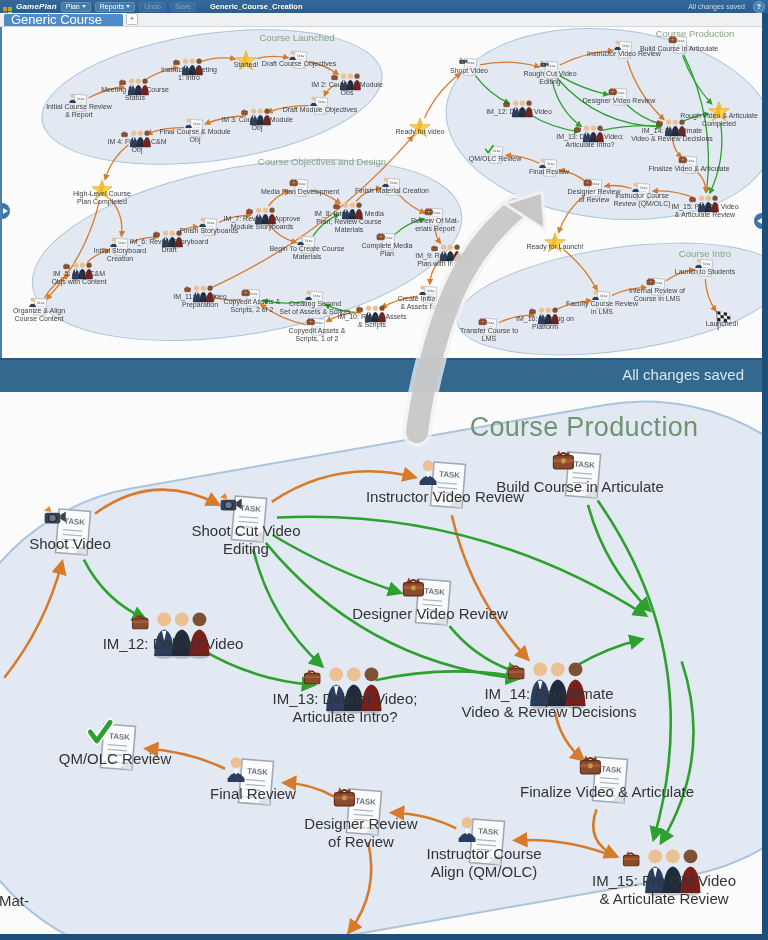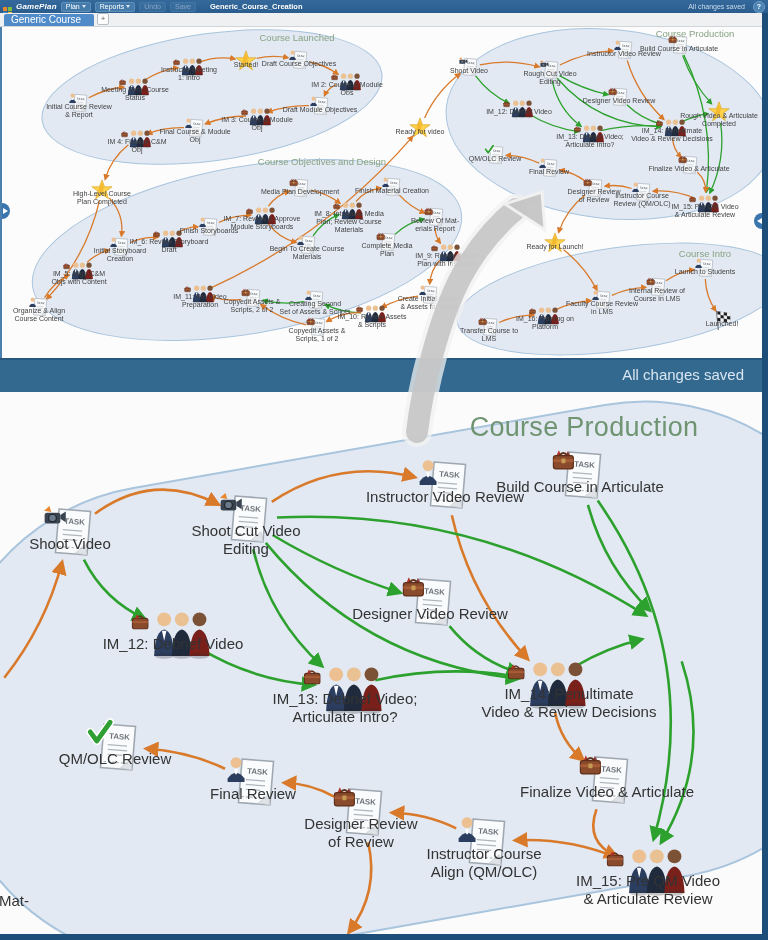--- a/index.html
+++ b/index.html
@@ -16,21 +16,21 @@
   .tbtn .caret{width:0;height:0;border-left:2.5px solid transparent;border-right:2.5px solid transparent;border-top:3px solid #dce8f2;}
   .tbtn.disabled{opacity:.4;}
   .doc-title{color:#fff;font-size:7.5px;font-weight:bold;margin-left:10px;}
   .tb-spacer{flex:1;}
   .tb-saved{color:#c9dcec;font-size:7px;margin-right:4px;}
   .help-btn{width:10px;height:10px;border-radius:50%;background:#4a82b4;border:1px solid #6f9dc4;color:#fff;
             font-size:7px;font-weight:bold;text-align:center;line-height:9px;}
 
   .tabbar{position:absolute;left:0;top:13px;width:768px;height:14px;background:#eef0f1;border-bottom:1px solid #d2d6d9;
           box-sizing:border-box;display:flex;align-items:flex-end;gap:3px;padding:0 0 0 4px;z-index:40;}
-  .tab{background:#4f8bc9;color:#fff;font-size:10px;padding:2px 13px 2px 7px;border-radius:2px 2px 0 0;line-height:8px;}
+  .tab{background:#4f8bc9;color:#fff;font-size:13px;padding:2px 21px 2px 7px;border-radius:2px 2px 0 0;line-height:8px;}
   .tab-add{background:#fdfdfd;border:1px solid #b7bec4;color:#666;font-size:8px;width:10px;height:10px;line-height:9px;
            text-align:center;border-radius:2px;margin-bottom:1px;}
 
   
   .canvas{position:absolute;left:0;width:768px;overflow:hidden;background:#fcfcfc;}
   #overview{top:27px;height:331px;border-left:2px solid #4a7fae;box-sizing:border-box;}
   #detail{top:392px;height:542px;background:#fbfbfb;}
 
   .cluster{position:absolute;border-radius:50%;background:#e2e9f3;border:1.5px solid #a9c4dd;box-sizing:border-box;}
   #detail .blob{position:absolute;left:-60px;top:50px;width:940px;height:480px;background:#e2e9f3;
@@ -1616,21 +1616,21 @@
             <path d="M32 42 Q33 22 40 21 Q47 22 48 42 Z" fill="#1f2a3d"></path>
             <ellipse cx="40" cy="42" rx="7.5" ry="2.2" fill="rgba(40,40,40,.25)"></ellipse>
           </g>
           <g>
             <circle cx="54" cy="13" r="5.5" fill="#7c5236"></circle>
             <path d="M46 42 Q47 22 54 21 Q61 22 62 42 Z" fill="#7a201b"></path>
             <ellipse cx="54" cy="42" rx="7.5" ry="2.2" fill="rgba(40,40,40,.25)"></ellipse>
           </g>
         </svg>
       </div>
-      <div class="node-label" style="top: 32px; margin-left: 20px;">IM_14: Penultimate
+      <div class="node-label" style="top: 32px;">IM_14: Penultimate
 Video &amp; Review Decisions</div>
     </div>
     <div class="node" style="left: 115px; top: 355px;">
       <div class="node-icon">
         <svg viewBox="0 0 48 48" preserveAspectRatio="xMidYMid meet" width="58" height="58">
           <path d="M15 5 L41 7 L38 43 L12 41 Z" fill="#fafbfc" stroke="#9fa8b0" stroke-width="1.3"></path>
           <path d="M38 43 L28.5 41.3 L36.5 34.5 Z" fill="#dfe3e7" stroke="#c7ccd1" stroke-width="0.6"></path>
           <text x="19" y="17" font-size="6.5" font-weight="700" fill="#6b7178" transform="rotate(4 19 17)" font-family="Liberation Sans, sans-serif">TASK</text>
           <g stroke="#aeb6bd" stroke-width="1">
             <path d="M18 22 L34 23.2"></path>
@@ -1721,21 +1721,21 @@
           <path d="M4.5 8 L6.5 3.5 L8.5 8 Z" fill="#b03326"></path>
           <path d="M12 8 L14 4.2 L16 8 Z" fill="#8a3a34"></path>
           <rect x="2" y="8" width="16.5" height="11" rx="2" fill="#8a4a2c" stroke="#5f2f1a" stroke-width="1"></rect>
           <path d="M7 8 Q10.2 3.5 13.5 8" fill="none" stroke="#5f2f1a" stroke-width="1.6"></path>
           <rect x="2" y="11" width="16.5" height="2.4" fill="#a85c36"></rect>
           <rect x="8.6" y="10.4" width="3.4" height="3.8" rx=".6" fill="#c59a52"></rect>
         </svg>
       </div>
       <div class="node-label" style="top: 32px;">Finalize Video &amp; Articulate</div>
     </div>
-    <div class="node" style="left: 648px; top: 477px;">
+    <div class="node" style="left: 664px; top: 477px;">
       <div class="node-icon">
         <svg viewBox="0 0 66 46" preserveAspectRatio="xMidYMid meet" width="87" height="58">
           <g transform="translate(0 4) scale(0.82)">
             <rect x="1" y="10" width="15" height="10" rx="2" fill="#8a4a2c" stroke="#5f2f1a"></rect>
             <path d="M5 10 Q8 5.5 11.5 10" fill="none" stroke="#5f2f1a" stroke-width="1.5"></path>
             <rect x="1" y="12.6" width="15" height="2" fill="#a85c36"></rect>
             <path d="M3.5 10 L5.5 6 L7.5 10 Z" fill="#b03326"></path>
           </g>
           <g>
             <circle cx="26" cy="13" r="5.5" fill="#ecc091"></circle>

